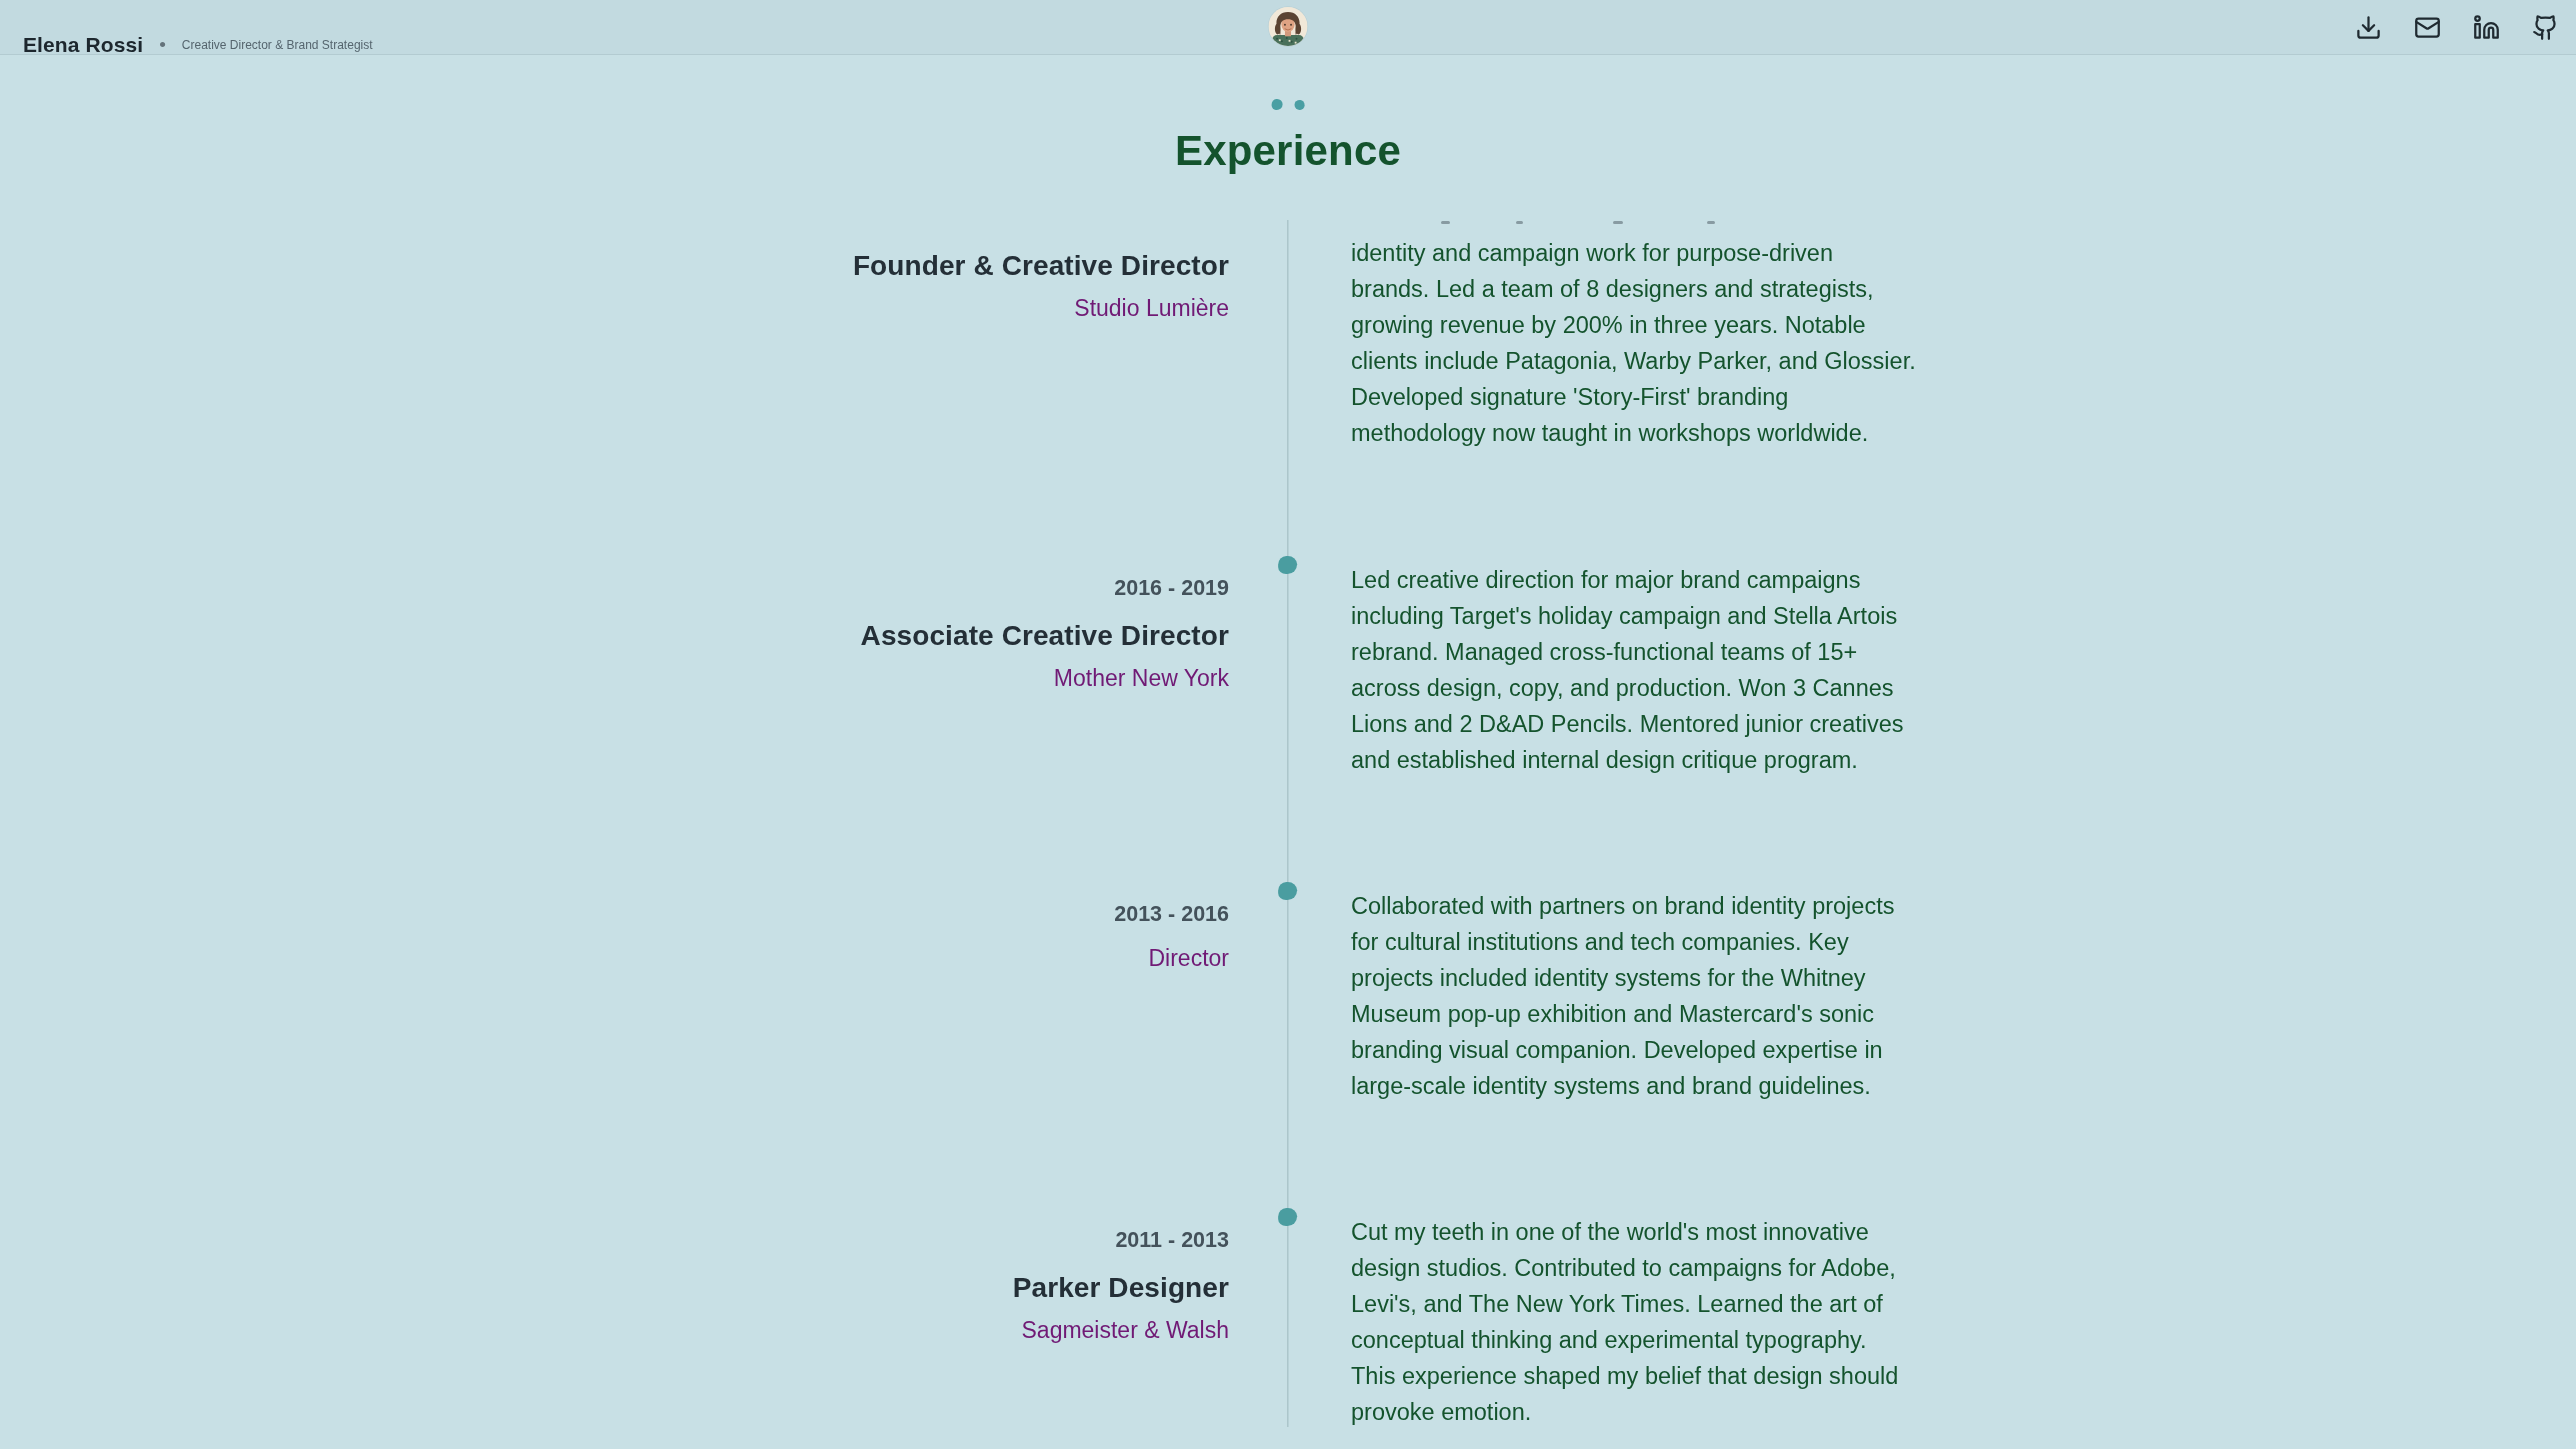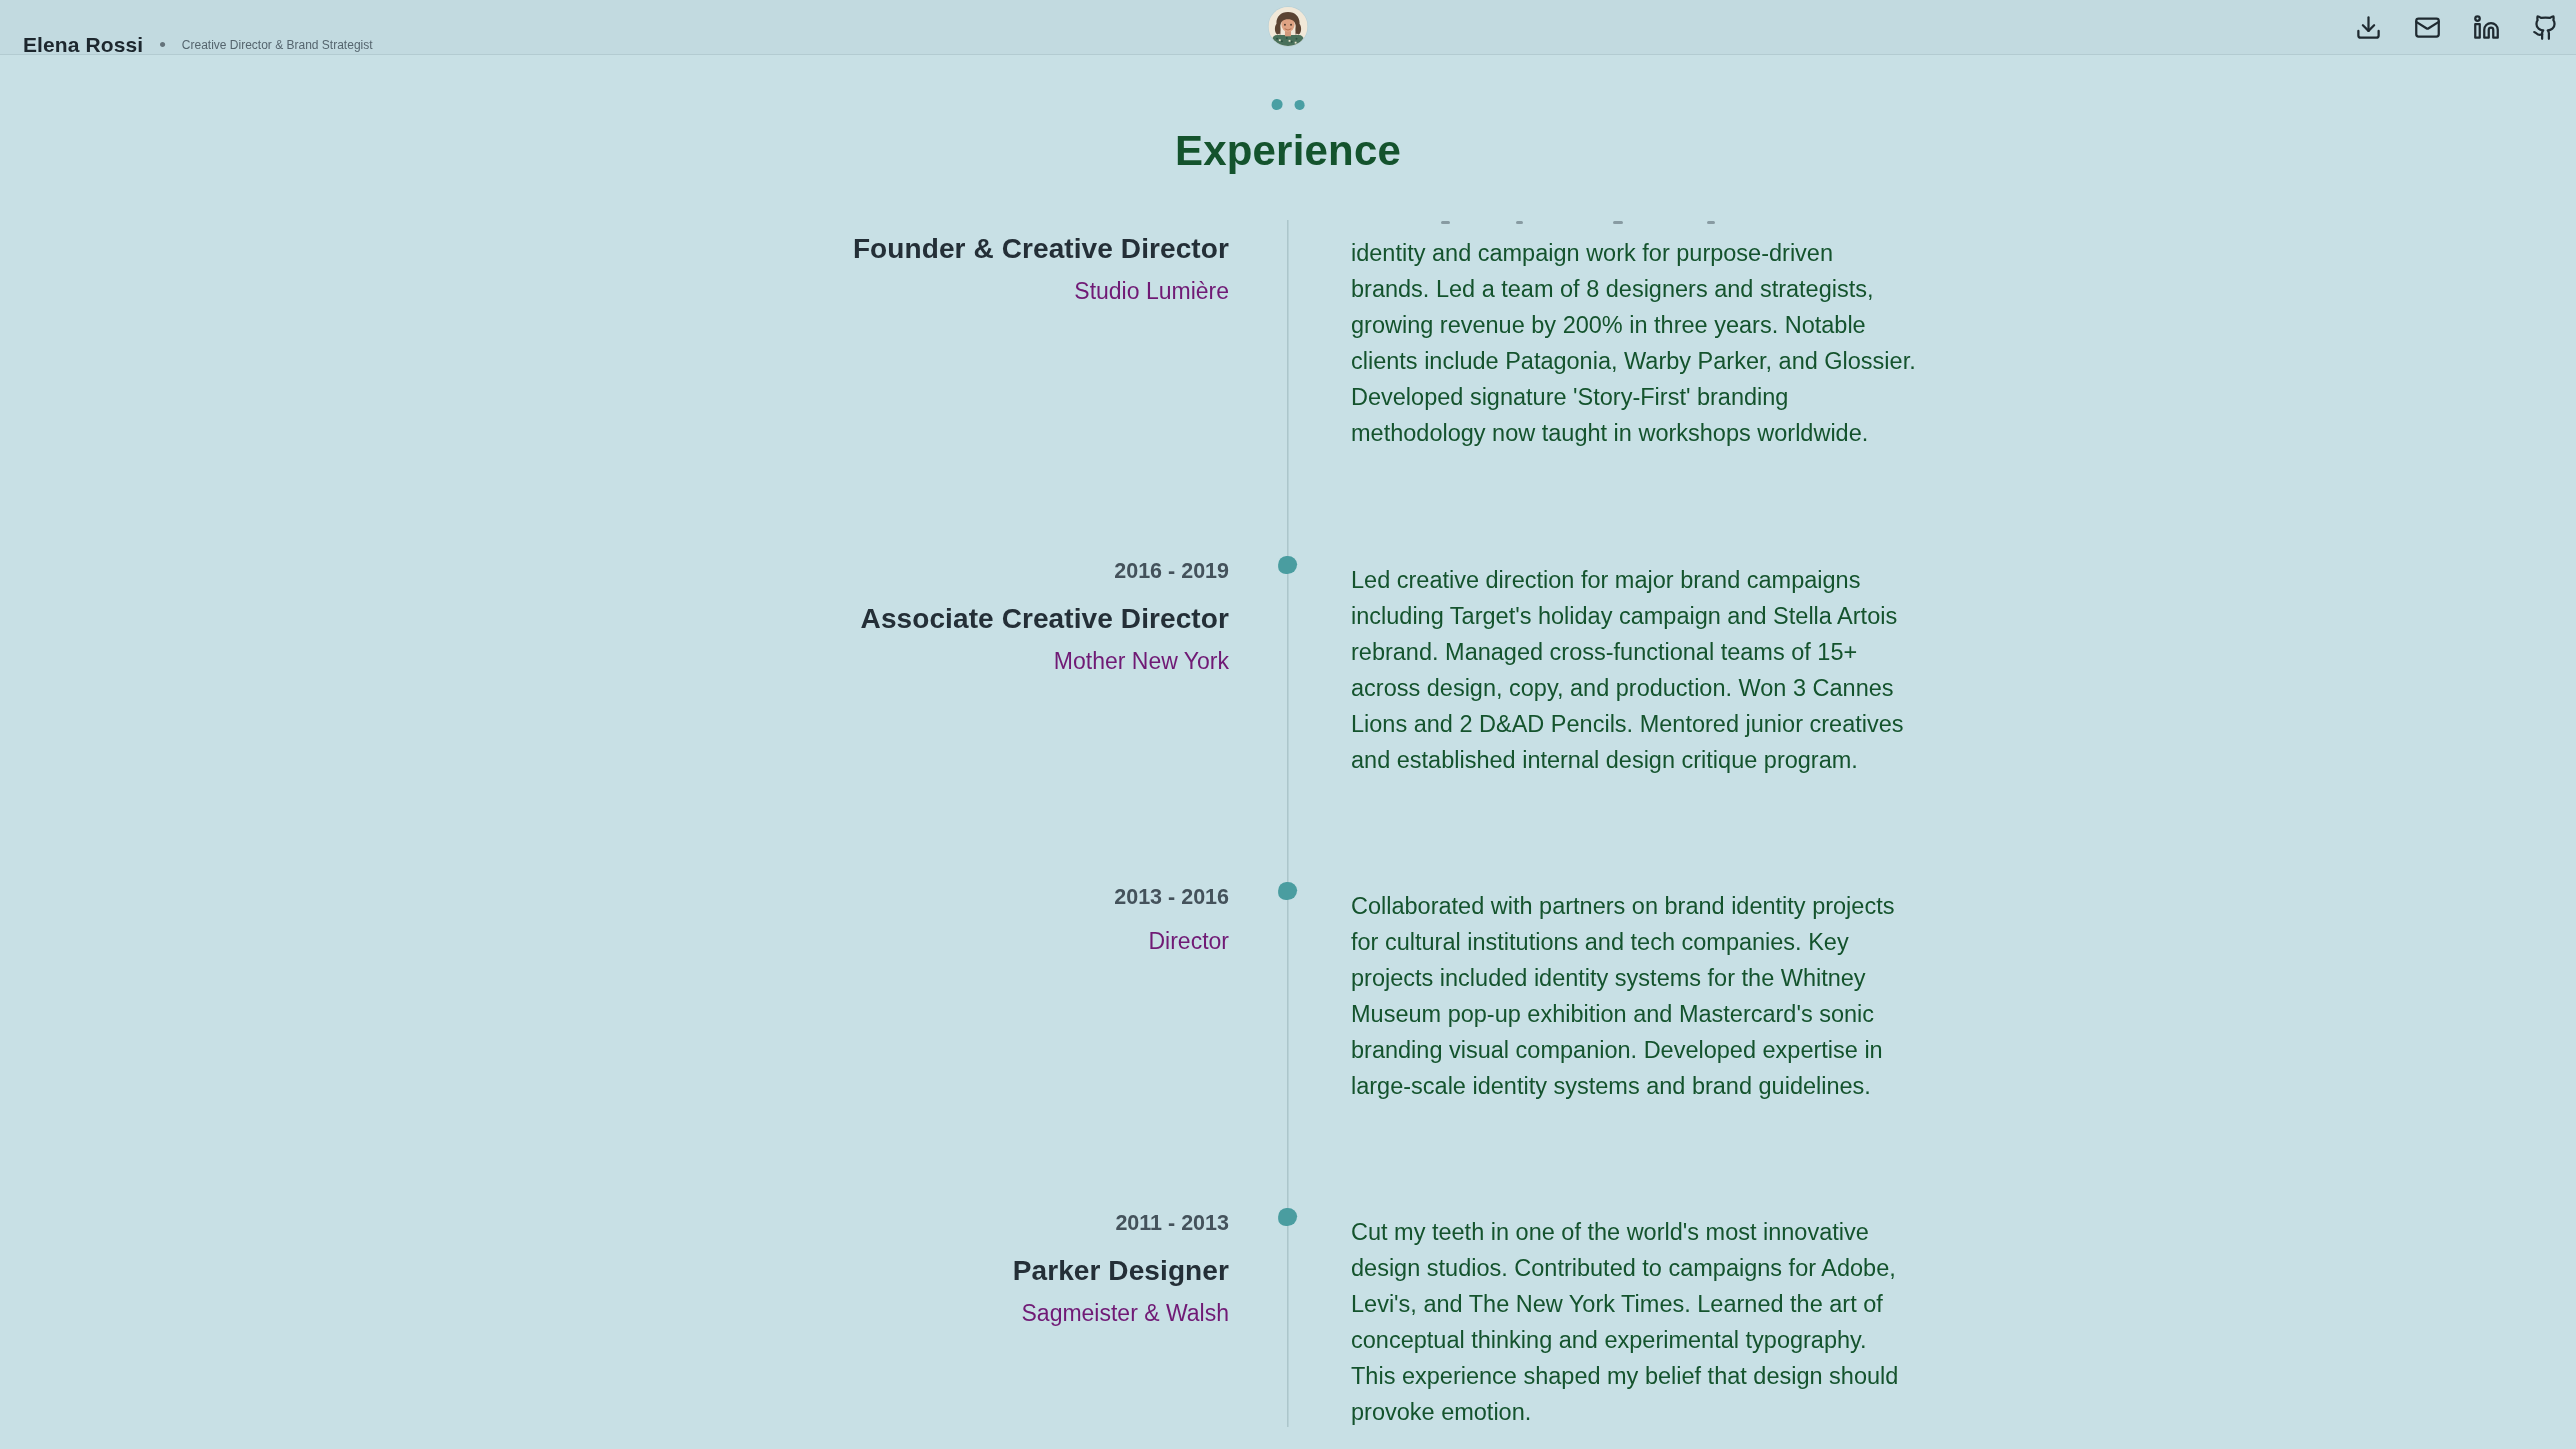--- a/index.html
+++ b/index.html
@@ -63,21 +63,21 @@
     transform:translateX(-50%);
     background:#9db8be;
   }
   .entry{position:absolute;left:0;width:2576px;}
   .entry-1{top:231px;}
   .entry-2{top:558px;}
   .entry-3{top:884px;}
   .entry-4{top:1210px;}
 
   .entry-left{
-    position:absolute;right:1347px;width:637px;text-align:right;
+    position:absolute;right:1347px;width:637px;text-align:right;margin-top:17px;
   }
   .entry-period{font-size:21.5px;line-height:27px;color:#44525b;margin:0 0 16px;font-weight:bold;}
   .entry-title{font-size:28px;line-height:35px;font-weight:700;color:#242f37;margin:0 0 10.7px;letter-spacing:0.1px;}
   .entry-company{font-size:23px;line-height:28px;color:#701a75;}
 
   .entry-dot{
     position:absolute;left:1288px;top:-2px;width:19px;height:18px;
     transform:translateX(-52%);
     background:#4a9da0;
     border-radius:47% 53% 55% 45% / 52% 50% 58% 42%;

